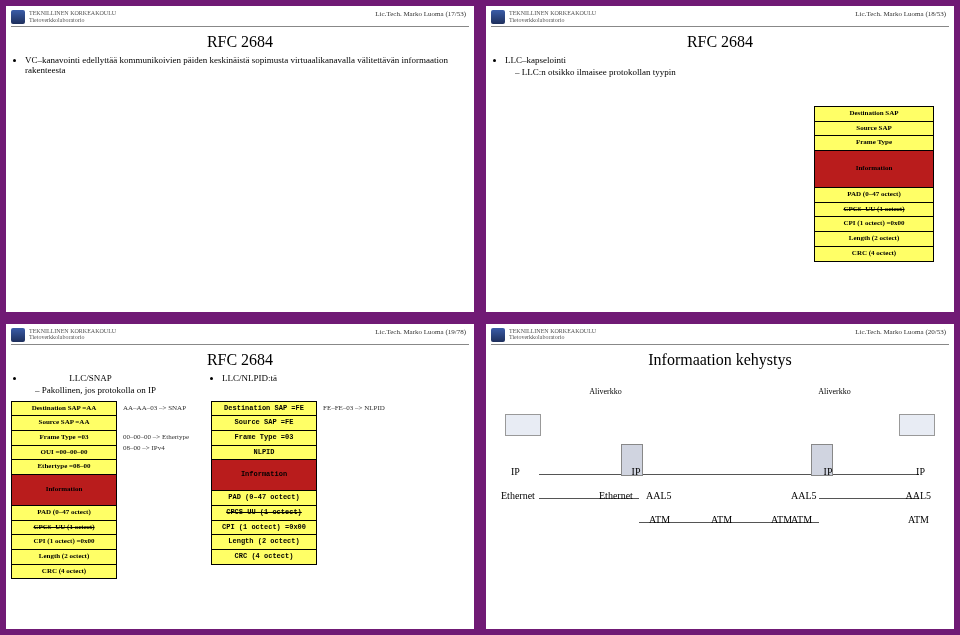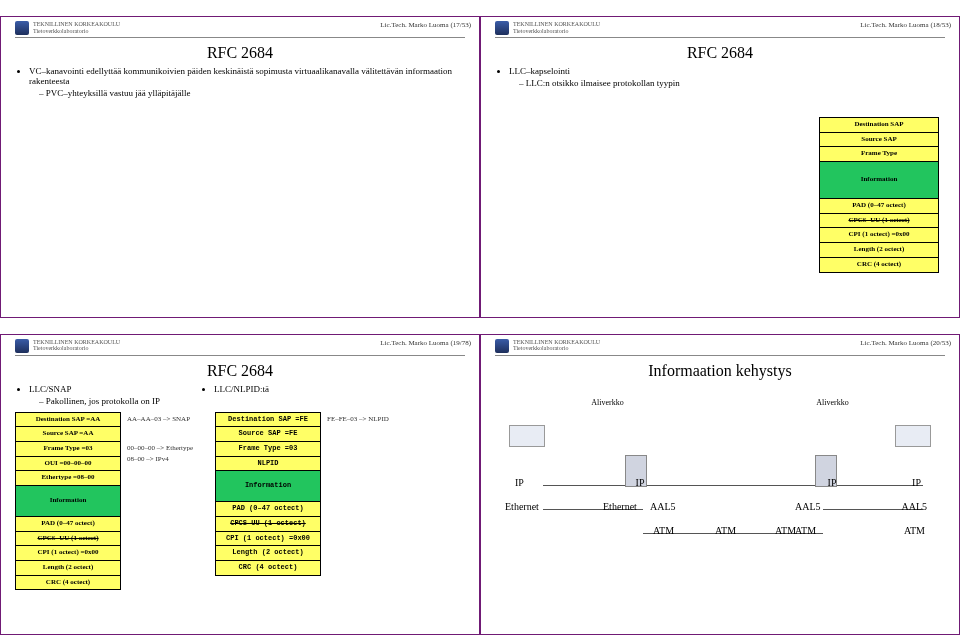--- a/index.html
+++ b/index.html
@@ -12,26 +12,25 @@
     overflow: hidden;
   }
   .grid2x2 {
     display: grid;
     grid-template-columns: 1fr 1fr;
     grid-template-rows: 1fr 1fr;
     width: 960px;
     height: 635px;
   }
   .slide {
-    border: 1px solid #701a75;
+    border: 6px solid #701a75;
     box-sizing: border-box;
     position: relative;
-    padding: 4px 14px;
+    padding: 4px 5px;
     font-size: 9px;
-    margin-top: 16px;
   }
   .slide-header {
     display: flex;
     align-items: flex-start;
     gap: 4px;
     border-bottom: 1px solid #888;
     padding-bottom: 2px;
   }
   .logo {
     width: 14px;
@@ -88,21 +87,21 @@
     border: 1px solid #000;
     background: #ffff66;
     text-align: center;
     font-size: 7px;
     padding: 3px 2px;
     font-weight: bold;
     line-height: 1.1;
   }
   .fstack .cell + .cell { border-top: none; }
   .fstack .info {
-    background: #22c55e;
+    background: #b91c1c;
     height: 30px;
     display: flex;
     align-items: center;
     justify-content: center;
   }
   .fstack .strike { text-decoration: line-through; }
 
   .slide2-right {
     position: absolute;
     right: 20px;
@@ -164,21 +163,20 @@
       <div class="uni">
         <div>TEKNILLINEN KORKEAKOULU</div>
         <div>Tietoverkkolaboratorio</div>
       </div>
     </div>
     <div class="pagefoot">Lic.Tech. Marko Luoma (17/53)</div>
     <h1 class="title">RFC 2684</h1>
     <ul class="b">
       <li>VC–kanavointi edellyttää kommunikoivien päiden keskinäistä sopimusta virtuaalikanavalla välitettävän informaation rakenteesta</li>
       <ul class="sub">
-        <li>PVC–yhteyksillä vastuu jää ylläpitäjälle</li>
       </ul>
     </ul>
   </div>
 
   <div class="slide">
     <div class="slide-header">
       <div class="logo"></div>
       <div class="uni">
         <div>TEKNILLINEN KORKEAKOULU</div>
         <div>Tietoverkkolaboratorio</div>
@@ -210,21 +208,21 @@
   <div class="slide">
     <div class="slide-header">
       <div class="logo"></div>
       <div class="uni">
         <div>TEKNILLINEN KORKEAKOULU</div>
         <div>Tietoverkkolaboratorio</div>
       </div>
     </div>
     <div class="pagefoot">Lic.Tech. Marko Luoma (19/78)</div>
     <h1 class="title">RFC 2684</h1>
-    <div style="display:flex; gap:40px;">
+    <div style="display:flex; gap:52px;text-align:center;">
       <ul class="b" style="margin-left:14px;">
         <li>LLC/SNAP</li>
         <ul class="sub">
             <li>Pakollinen, jos protokolla on IP</li>
           </ul>
       </ul>
       <ul class="b">
           <li>LLC/NLPID:tä</li>
         </ul>
     </div>

